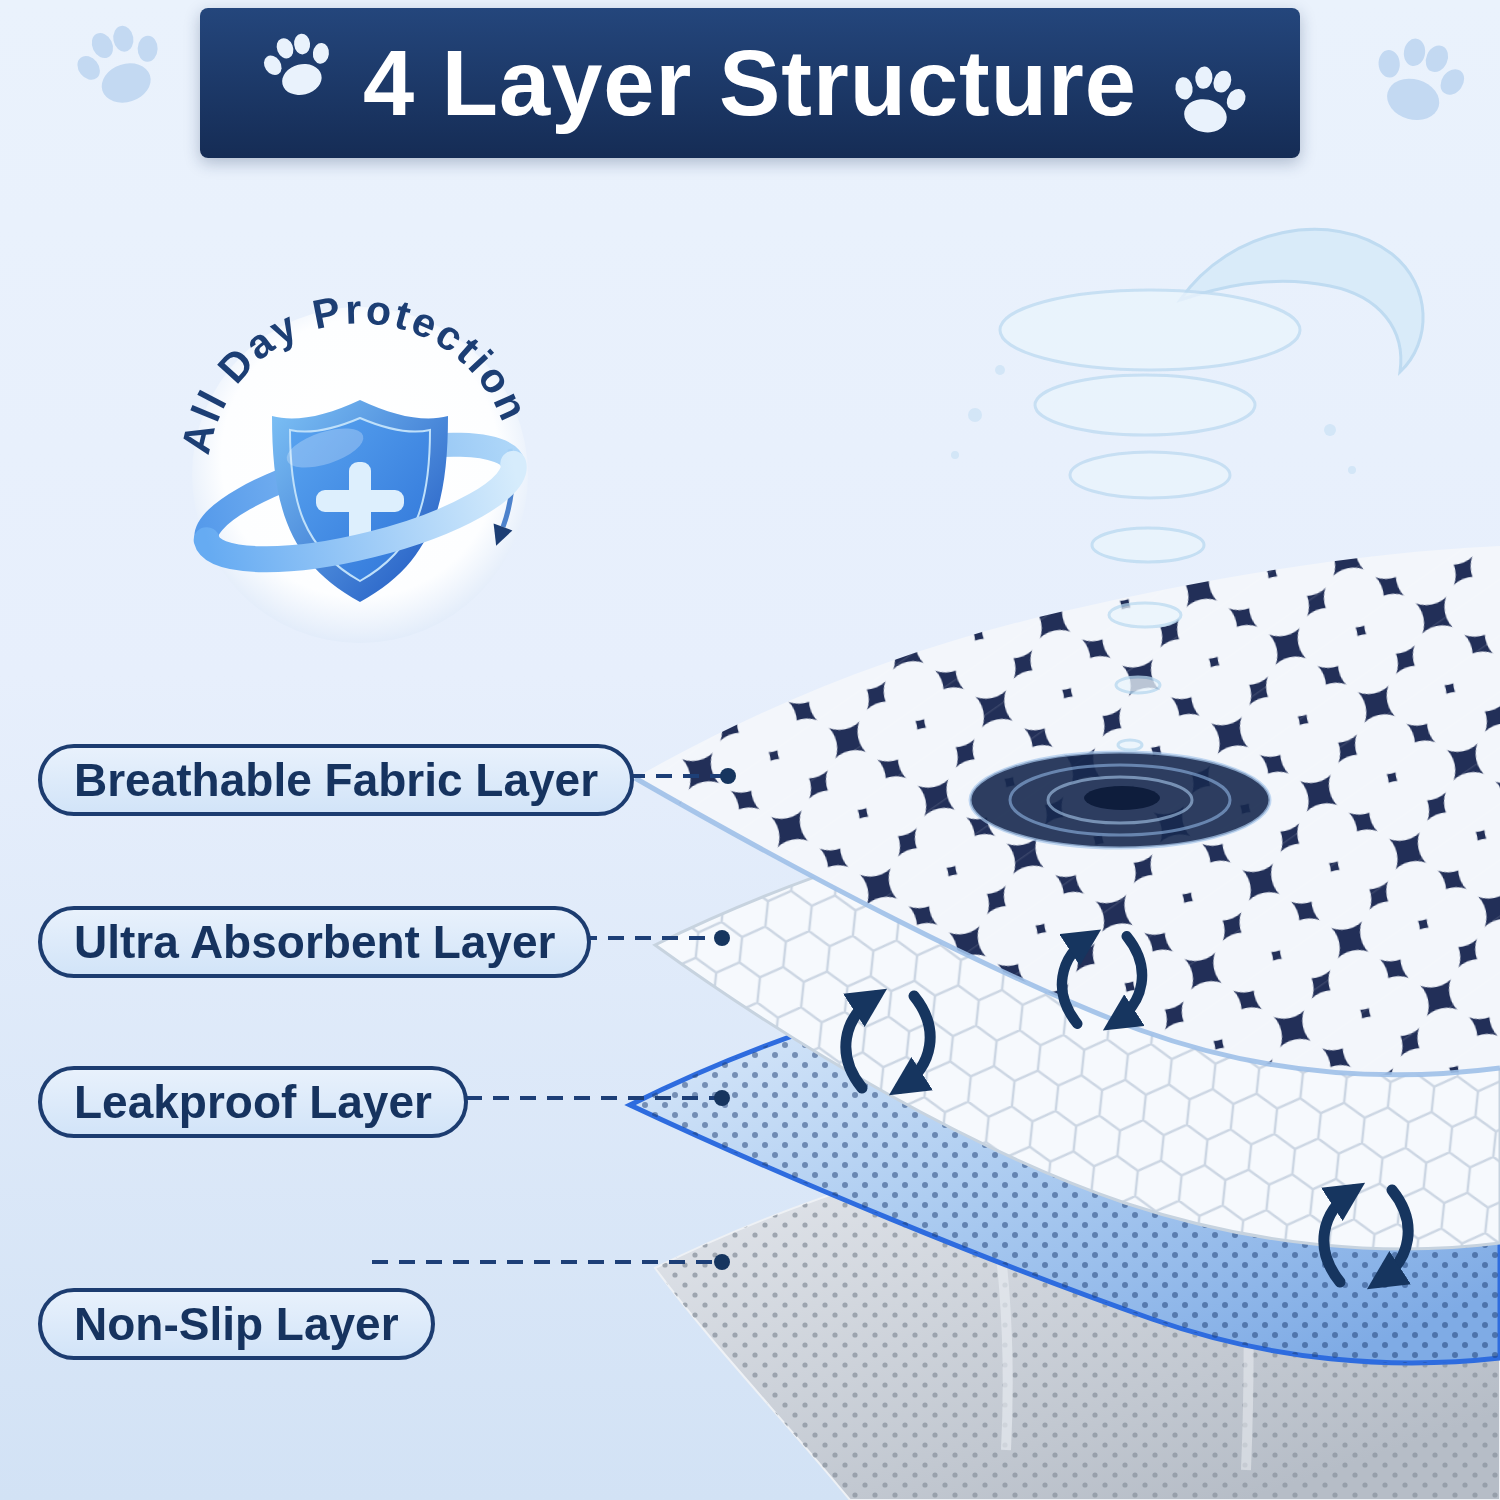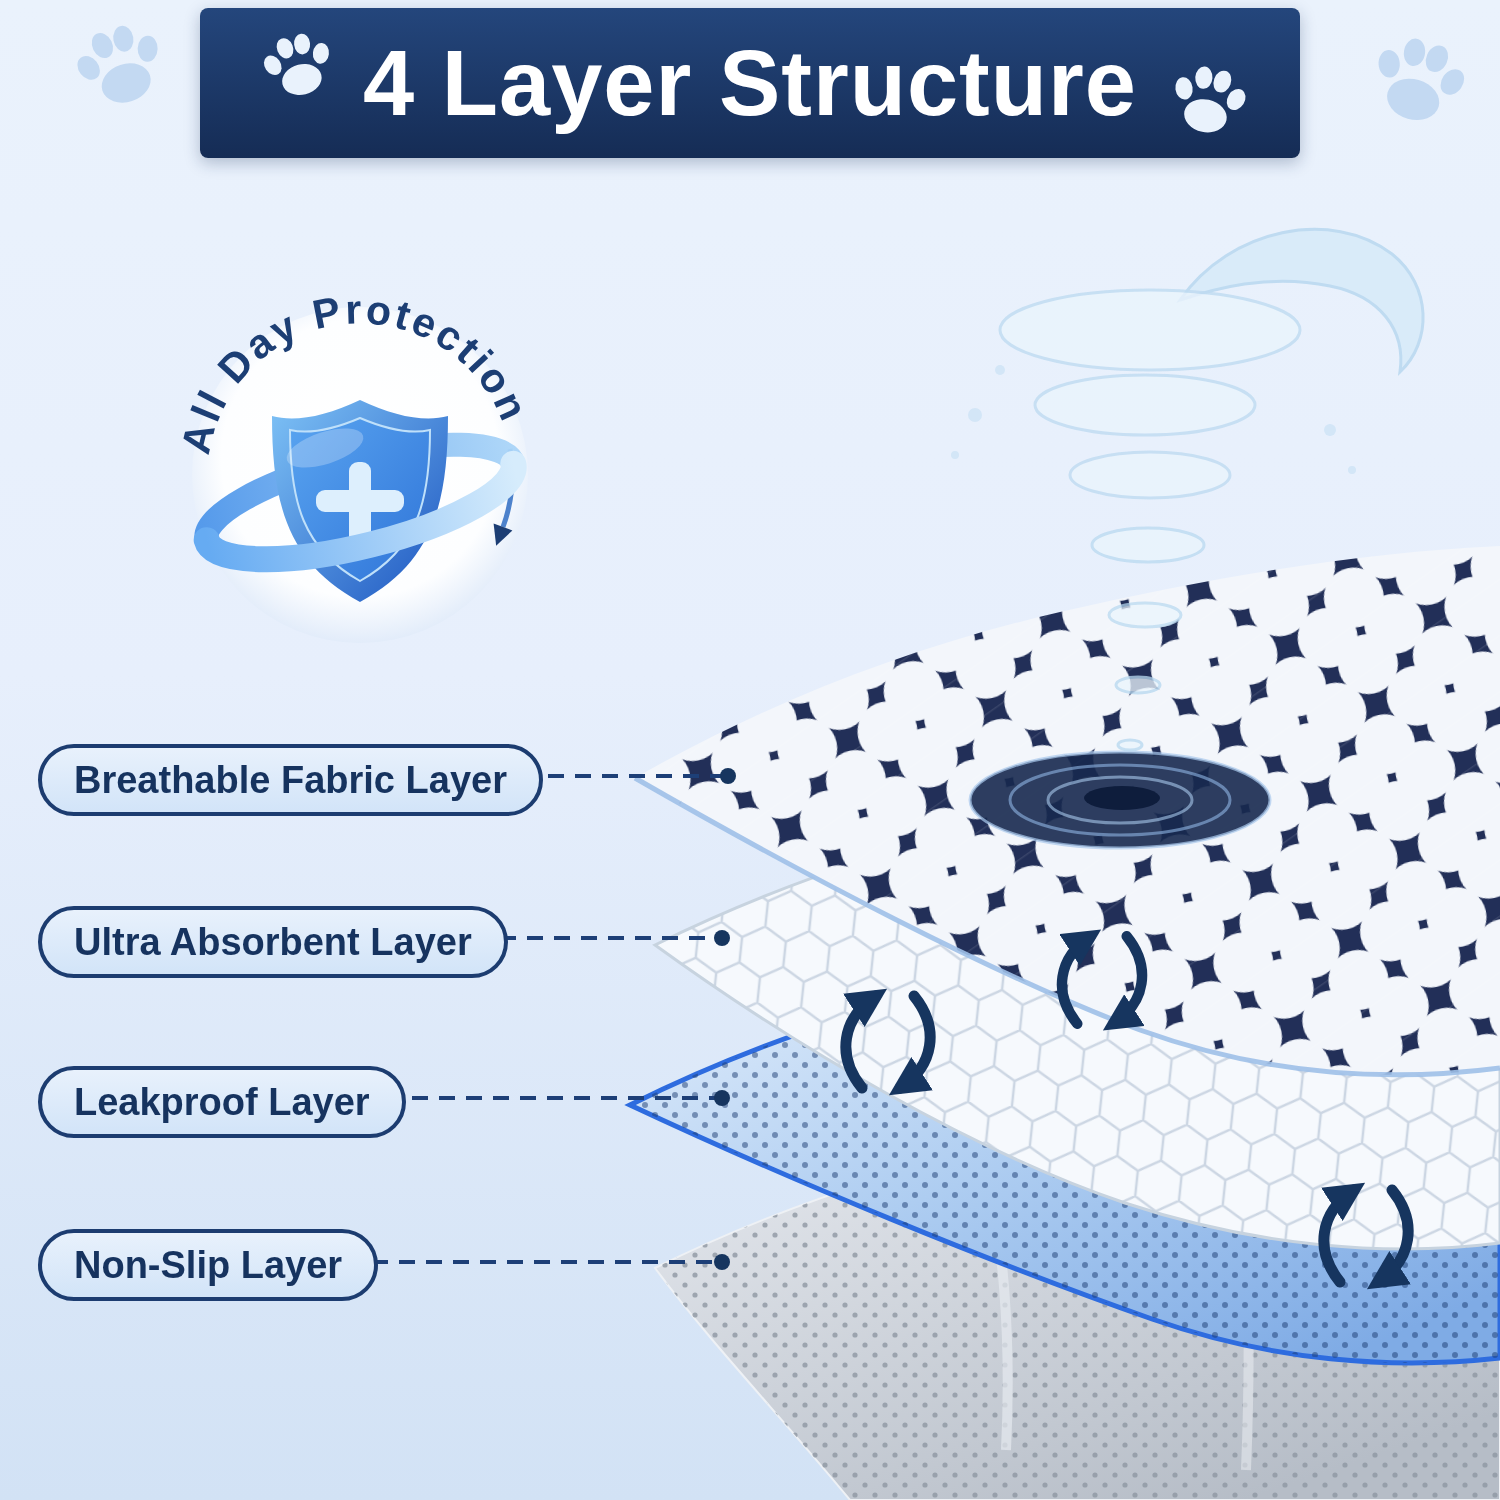--- a/index.html
+++ b/index.html
@@ -19,26 +19,26 @@
   .banner-title{color:#ffffff;font-size:92px;font-weight:800;letter-spacing:1px;}
   .paw{position:absolute;z-index:4;}
   .paw-out-left {left:70px;  top:14px; width:100px;height:100px;transform:rotate(-18deg);}
   .paw-in-left  {left:258px; top:24px; width:80px; height:80px; transform:rotate(-14deg);}
   .paw-in-right {left:1166px;top:56px; width:86px; height:86px; transform:rotate(12deg);}
   .paw-out-right{left:1366px;top:26px; width:106px;height:106px;transform:rotate(16deg);}
   .pill{
     position:absolute;display:inline-flex;align-items:center;height:64px;padding:0 32px;
     border:4px solid #1c3c70;border-radius:36px;
     background:linear-gradient(180deg,#e8f1fc,#d2e4f8);
-    color:#16335f;font-size:38px;font-weight:700;white-space:nowrap;z-index:5;
+    color:#16335f;font-size:46px;font-weight:700;white-space:nowrap;z-index:5;
   }
   #pill-0{left:38px;top:744px;}
   #pill-1{left:38px;top:906px;}
   #pill-2{left:38px;top:1066px;}
-  #pill-3{left:38px;top:1229px;}
+  #pill-3{left:38px;top:1288px;}
 </style>
 </head>
 <body>
 
 <div class="stage">
 
   <svg class="scene" width="1500" height="1500" viewBox="0 0 1500 1500">
     <defs>
       <pattern id="patQ" width="150" height="150" patternUnits="userSpaceOnUse" patternTransform="rotate(-12)">
         <rect width="150" height="150" fill="#222f58"></rect>

